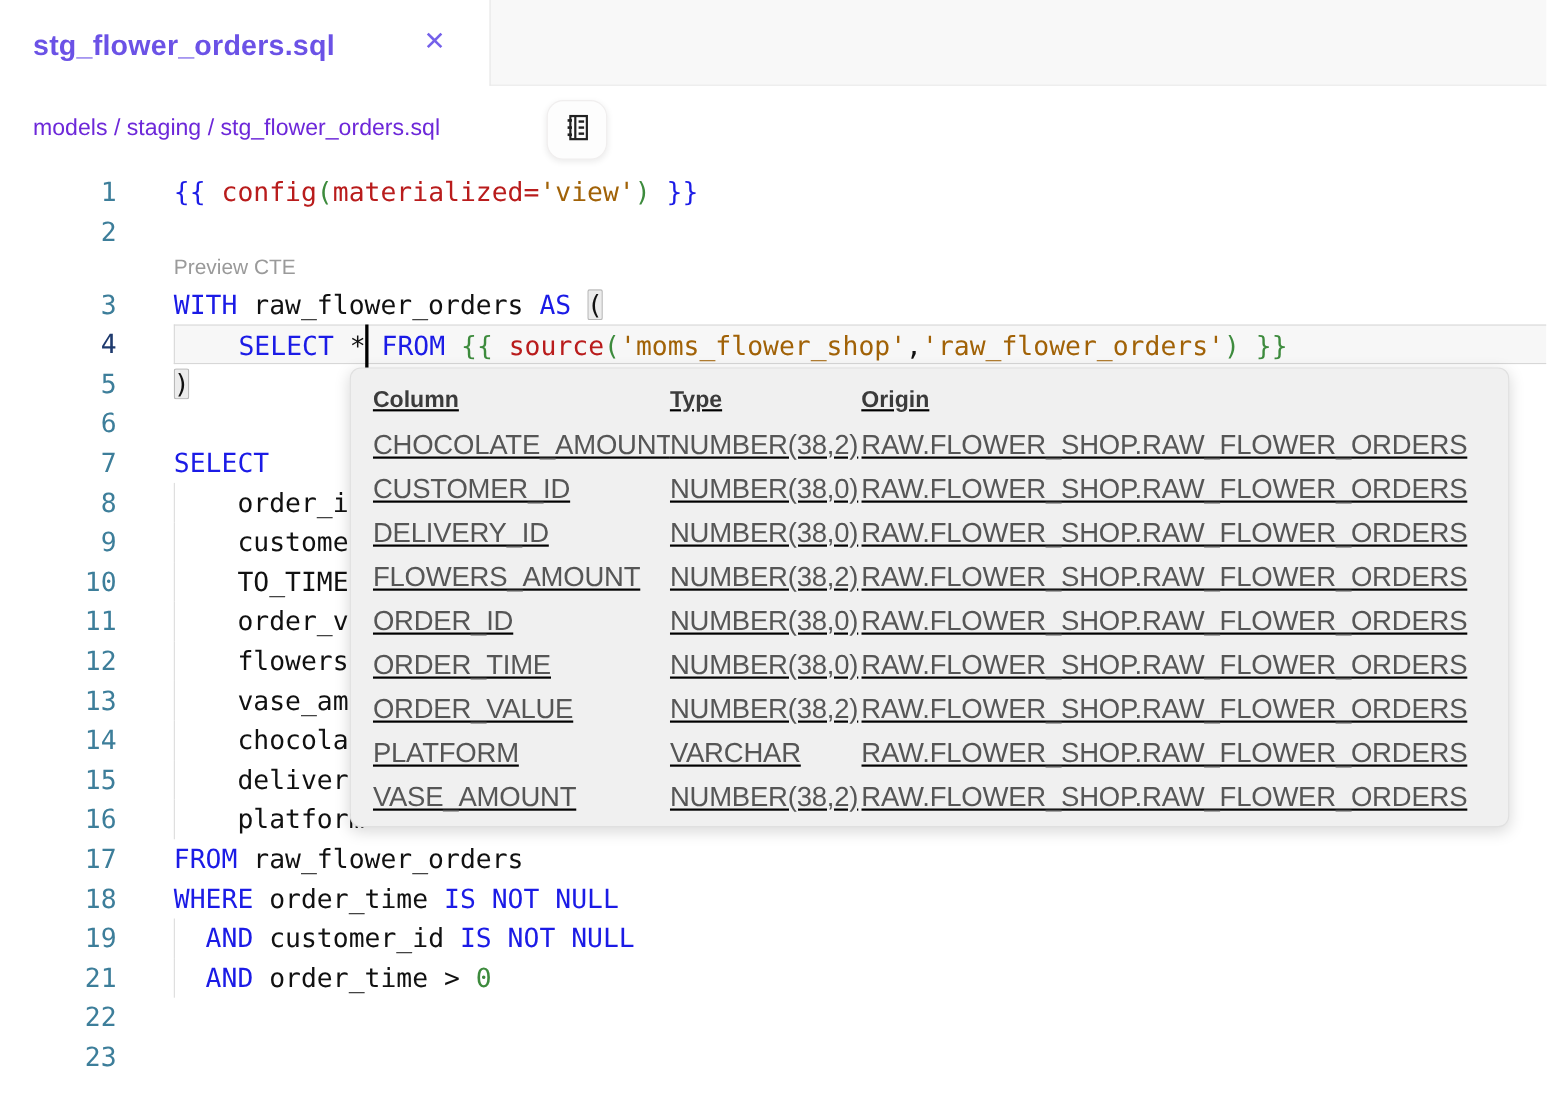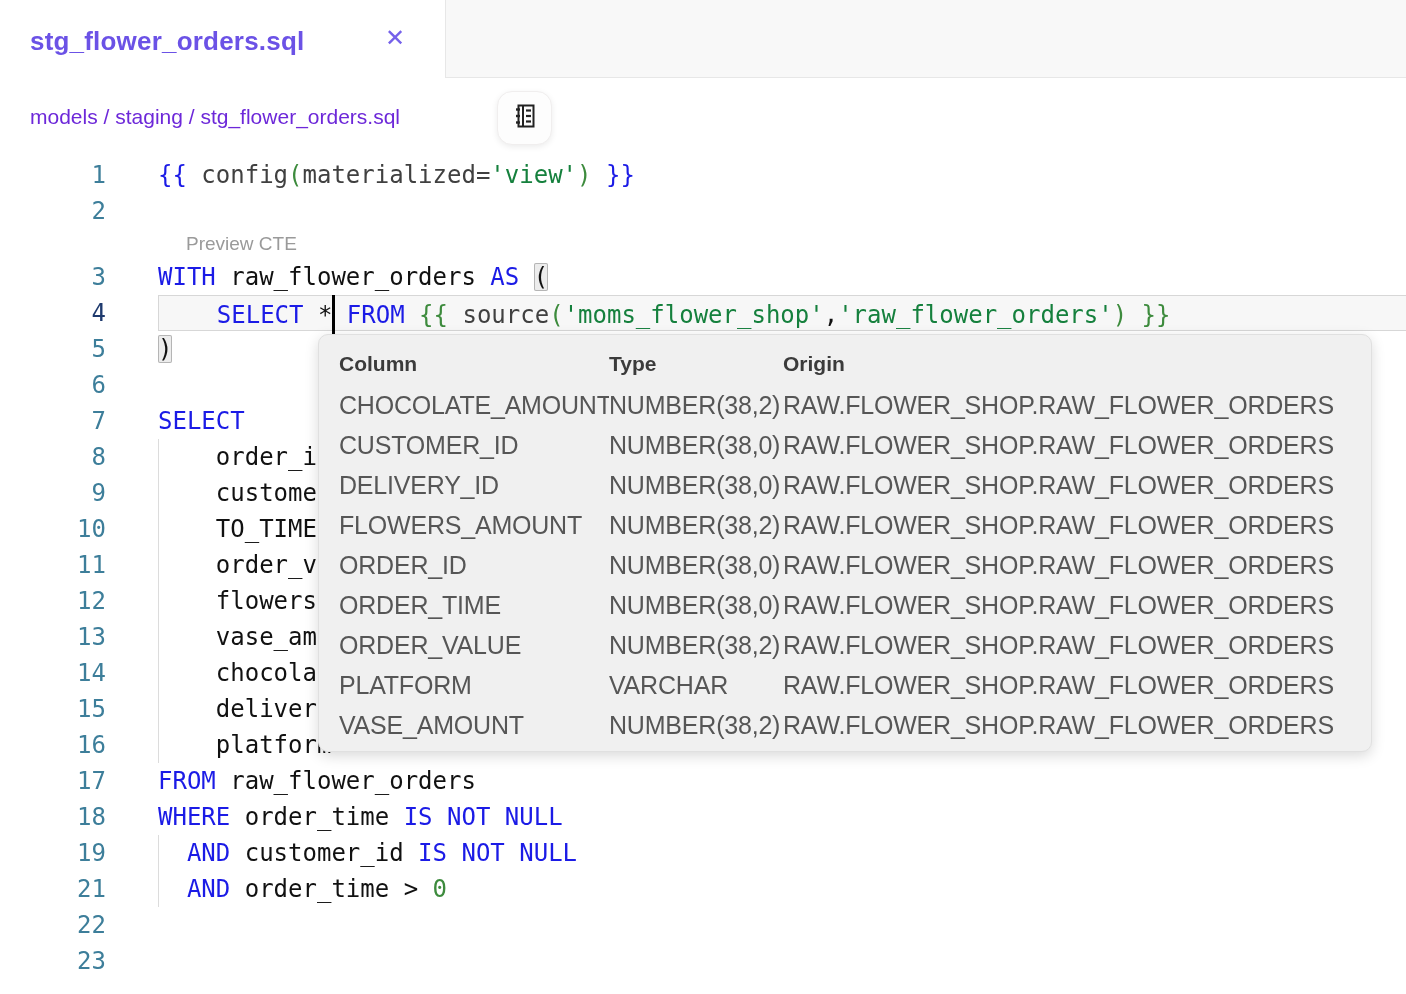--- a/index.html
+++ b/index.html
@@ -24,36 +24,36 @@
 
   
   .editor { position:absolute; left:0; top:155px; width:1406px; height:839px; overflow:hidden;
             font-family:"DejaVu Sans Mono", monospace; font-size:24px; color:#111; padding-top:2px; }
   .line { display:flex; height:36px; line-height:36px; white-space:pre; }
   .gutter { flex:none; width:106px; text-align:right; color:#3d7e9a; user-select:none; }
   .line.current .gutter { color:#1e3a6e; }
   .code { flex:1; margin-left:52px; white-space:pre; position:relative; height:36px; }
   .line.current .code { background:#f7f7f7; border:1px solid #d7d7d7; border-right:none; line-height:34px; }
   .line.g .code::before { content:''; position:absolute; left:0; top:0; bottom:0; width:1px; background:#dcdcdc; }
-  .lensrow { display:flex; height:30px; line-height:30px;padding-left:28px; }
+  .lensrow { display:flex; height:30px; line-height:30px; }
   .lens { margin-left:52px; font-family:"Liberation Sans", sans-serif; font-size:19px; color:#9a9a9a; }
 
   .kw  { color:#1b1be6; }
-  .fn  { color:#404040; }
-  .str { color:#15803d; }
+  .fn  { color:#b91c1c; }
+  .str { color:#a16207; }
   .grn { color:#3d8b3d; }
   .num { color:#3d8b3d; }
   .bk  { background:#ececec; box-shadow:inset 0 0 0 1px #b5b5b5; border-radius:2px; }
   .cursor { display:inline-block; width:3px; height:40px; background:#000;
             vertical-align:middle; margin-right:-3px; position:relative; top:-1px; }
 
   
   .popup { position:absolute; left:318px; top:334px; width:1054px; height:418px;
            background:#f0f0f0; border:1px solid #e0e0e0; border-radius:10px;
-           box-shadow:0 4px 14px rgba(0,0,0,0.15); padding:8px 20px; overflow:hidden; }
+           box-shadow:0 4px 14px rgba(0,0,0,0.15); padding:8px 20px; overflow:hidden;text-decoration:underline; }
   .phead, .prow { display:grid; grid-template-columns:270px 174px 1fr; align-items:center; }
   .phead { height:42px; }
   .prow  { height:40px; }
   .hcell { font-size:21px; font-weight:bold; color:#3b3b3b; white-space:nowrap; }
   .pcell { font-size:25px; color:#565656; white-space:nowrap; overflow:hidden; letter-spacing:-0.2px; }
 </style>
 </head>
 <body>
 
 <div class="tabbar">

